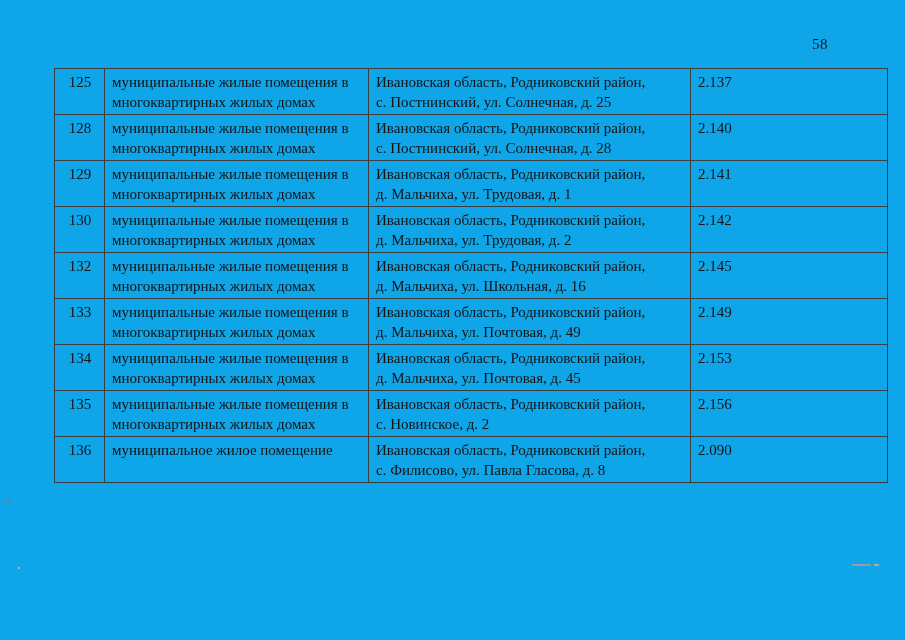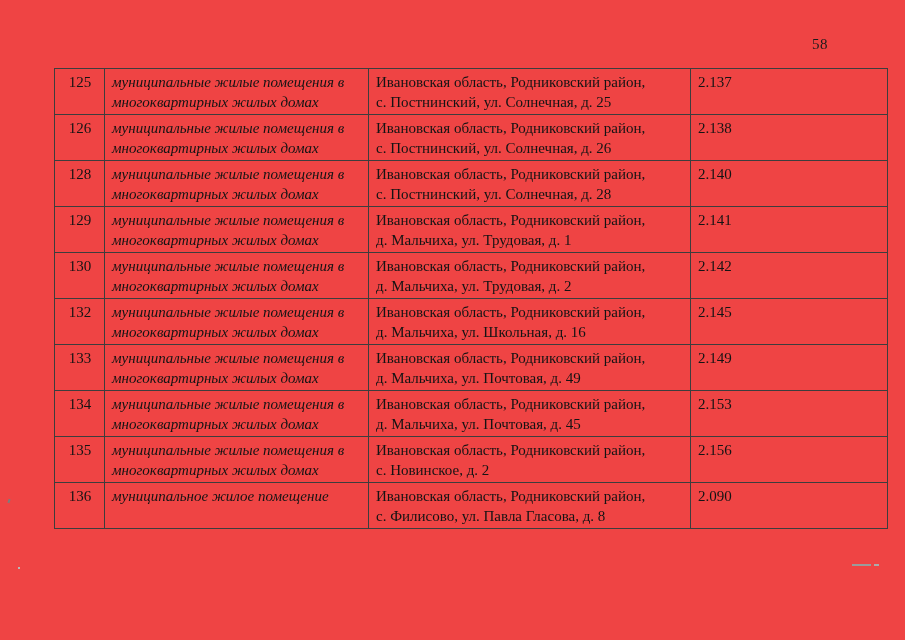--- a/index.html
+++ b/index.html
@@ -4,21 +4,21 @@
 <style>
   html, body {
     margin: 0;
     padding: 0;
     background: #ffffff;
   }
   .scan-page {
     position: relative;
     width: 905px;
     height: 640px;
-    background: #ef4444;
+    background: #0ea5e9;
     overflow: hidden;
     font-family: "Liberation Serif", "DejaVu Serif", serif;
     color: #161616;
   }
   .page-number {
     position: absolute;
     left: 812px;
     top: 36px;
     font-size: 15px;
     letter-spacing: 0.5px;
@@ -47,21 +47,20 @@
   }
   td.col-num {
     width: 36px;
     text-align: center;
     padding-left: 1px;
     padding-right: 1px;
   }
   td.col-desc {
     width: 250px;
     white-space: pre-line;
-    font-style: italic;
   }
   td.col-addr {
     width: 308px;
     white-space: pre-line;
     margin-left: 28px;
   }
   td.col-code {
     width: 183px;
   }
   
@@ -99,28 +98,20 @@
 
   <table class="registry-table">
     <tbody id="table-body">
         <tr>
           <td class="col-num">125</td>
           <td class="col-desc">муниципальные жилые помещения в
 многоквартирных жилых домах</td>
           <td class="col-addr">Ивановская область, Родниковский район,
 с. Постнинский, ул. Солнечная, д. 25</td>
           <td class="col-code">2.137</td>
-        </tr>
-        <tr>
-          <td class="col-num">126</td>
-          <td class="col-desc">муниципальные жилые помещения в
-многоквартирных жилых домах</td>
-          <td class="col-addr">Ивановская область, Родниковский район,
-с. Постнинский, ул. Солнечная, д. 26</td>
-          <td class="col-code">2.138</td>
         </tr>
         <tr>
           <td class="col-num">128</td>
           <td class="col-desc">муниципальные жилые помещения в
 многоквартирных жилых домах</td>
           <td class="col-addr">Ивановская область, Родниковский район,
 с. Постнинский, ул. Солнечная, д. 28</td>
           <td class="col-code">2.140</td>
         </tr>
         <tr>

